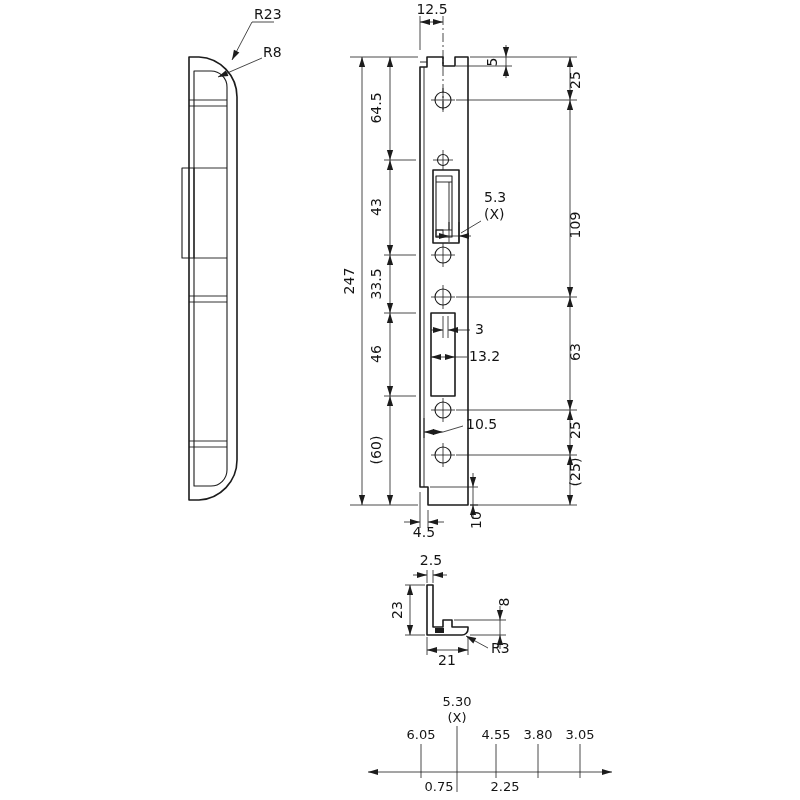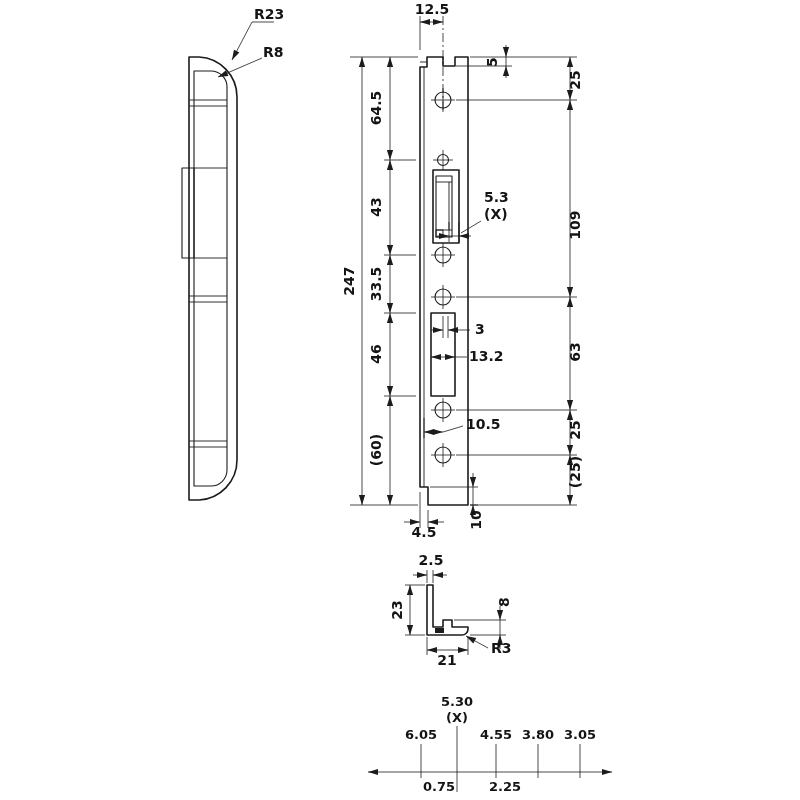--- a/index.html
+++ b/index.html
@@ -1,16 +1,16 @@
 <!DOCTYPE html>
 <html><head>
 <meta charset="utf-8">
 <style>
   html,body{margin:0;padding:0;background:#ffffff;}
-  .sheet{position:relative;width:800px;height:800px;background:#ffffff;overflow:hidden;font-weight:bold;}
+  .sheet{position:relative;width:800px;height:800px;background:#ffffff;overflow:hidden;}
   svg{position:absolute;left:0;top:0;}
   .obj{stroke:#1c1c1c;stroke-width:1.6;fill:none;stroke-linejoin:round;stroke-linecap:round;}
   .obj2{stroke:#1c1c1c;stroke-width:1.1;fill:none;stroke-linejoin:round;}
   .thin{stroke:#1c1c1c;stroke-width:0.9;fill:none;}
   .dim{stroke:#1c1c1c;stroke-width:0.8;fill:none;}
   .center{stroke:#1c1c1c;stroke-width:0.8;fill:none;stroke-dasharray:9 3 2 3;}
   .dim-text{font-family:"DejaVu Sans","Liberation Sans",sans-serif;font-size:14px;fill:#141414;}
   .dim-text-s{font-family:"DejaVu Sans","Liberation Sans",sans-serif;font-size:13px;fill:#141414;}
 </style>
 </head>

